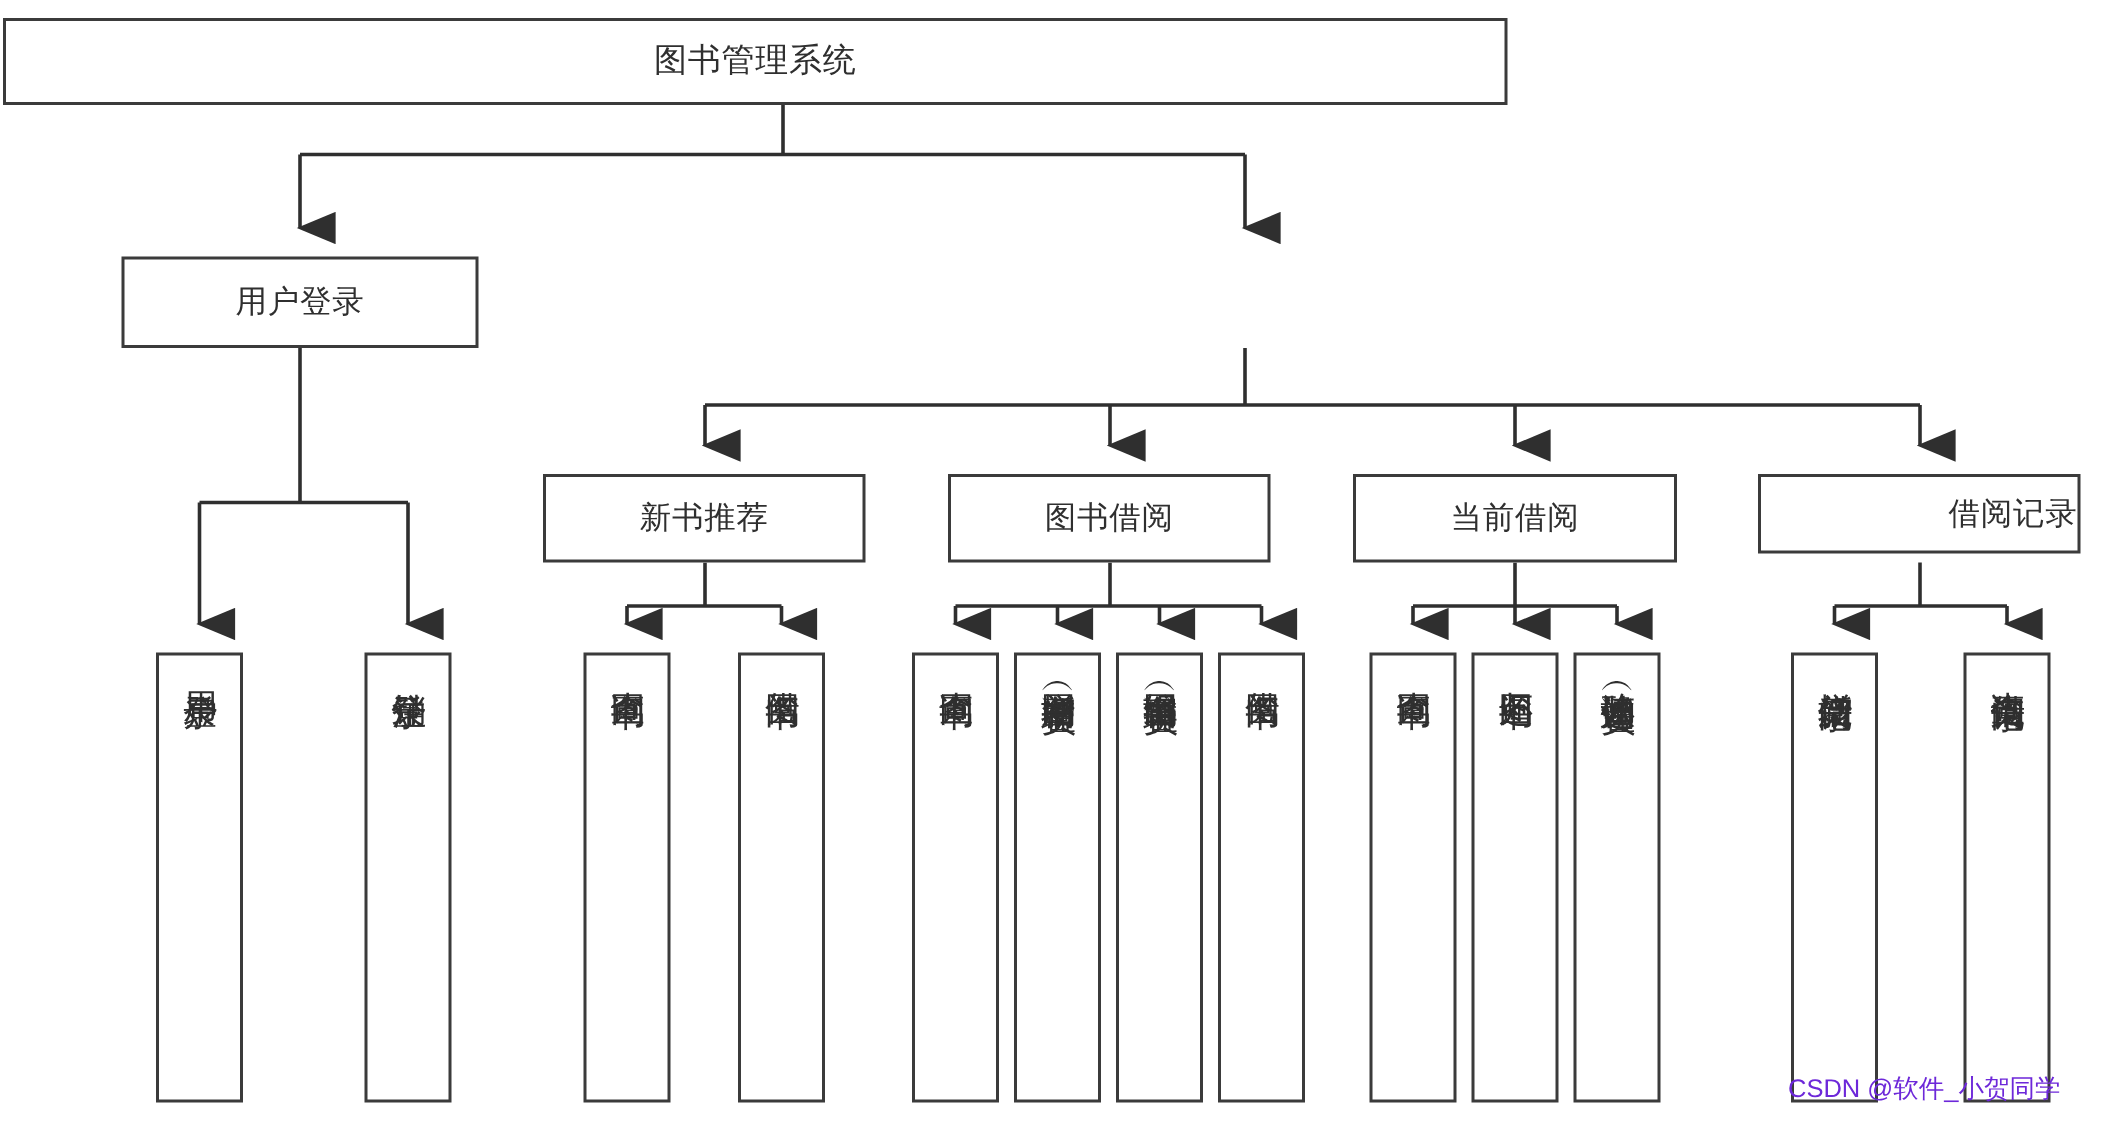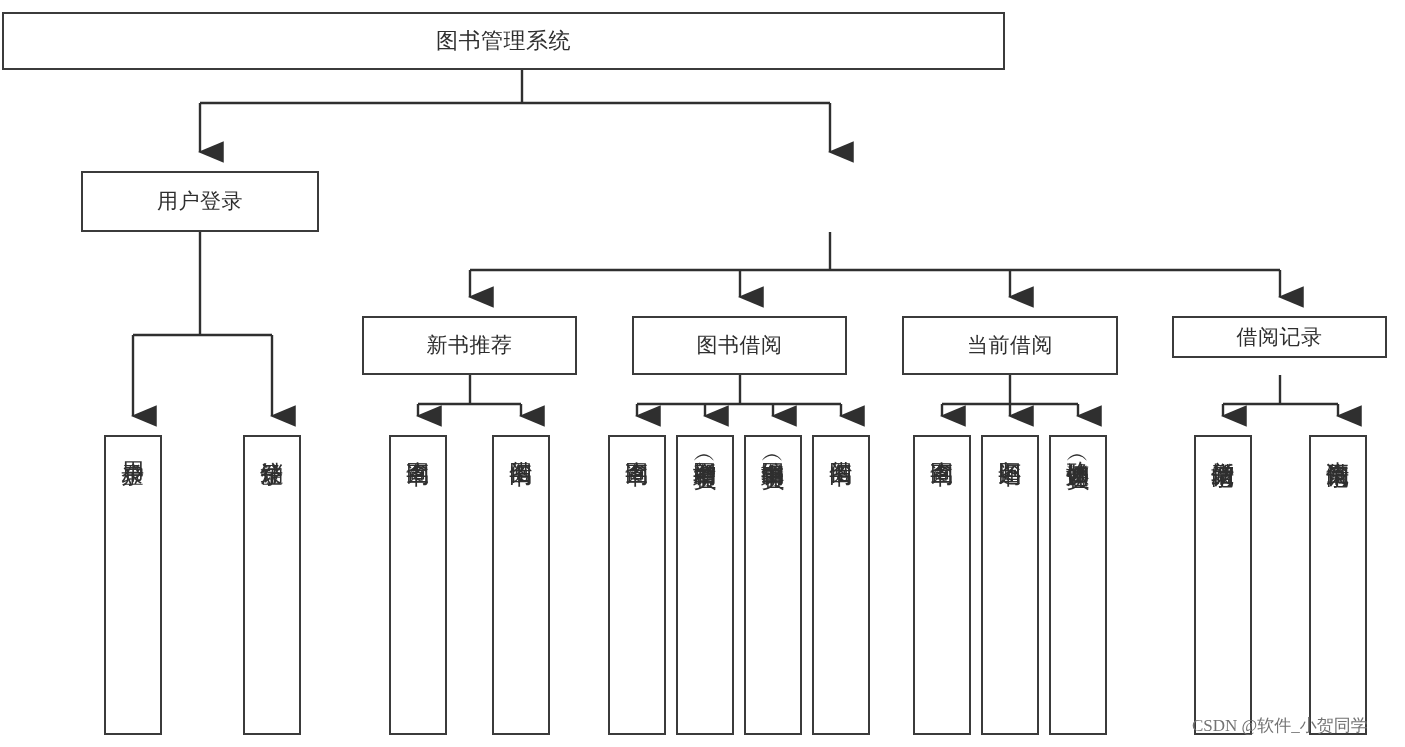--- a/index.html
+++ b/index.html
@@ -38,23 +38,23 @@
     writing-mode:vertical-rl;
     text-orientation:upright;
     font-size:23px;
     line-height:1.06;
     letter-spacing:1px;
   }
   #watermark{
     position:absolute;
     left:1192px;top:714px;
     font-size:17px;
-    color:#737373;
+    color:#6d28d9;
     white-space:nowrap;
-    font-family:Liberation Serif, serif;
+    font-family:Liberation Sans, sans-serif;
   }
 </style>
 </head>
 <body>
 
 <div id="stage">
 
   <svg id="wires" viewBox="0 0 1405 747" xmlns="http://www.w3.org/2000/svg">
     <defs>
       <marker id="ar" viewBox="0 0 10 12" refX="5" refY="11" markerWidth="9" markerHeight="11" orient="auto-start-reverse">
@@ -115,21 +115,21 @@
 
   <div class="node horiz" style="left:362px;top:316px;width:215px;height:59px;">
     <span class="lbl">新书推荐</span>
   </div>
   <div class="node horiz" style="left:902px;top:316px;width:216px;height:59px;">
     <span class="lbl">当前借阅</span>
   </div>
   <div class="node horiz" style="left:632px;top:316px;width:215px;height:59px;">
     <span class="lbl">图书借阅</span>
   </div>
-  <div class="node horiz" style="left:1172px;top:316px;width:215px;height:42px;">
+  <div class="node horiz" style="left:1172px;top:316px;width:215px;height:53px;justify-content:flex-end;">
     <span class="lbl">借阅记录</span>
   </div>
 
   <div class="node leaf" style="left:104px;top:435px;width:58px;height:300px;">
     <span class="lbl">用户登录</span>
   </div>
   <div class="node leaf" style="left:243px;top:435px;width:58px;height:300px;">
     <span class="lbl">注销登录</span>
   </div>
 

